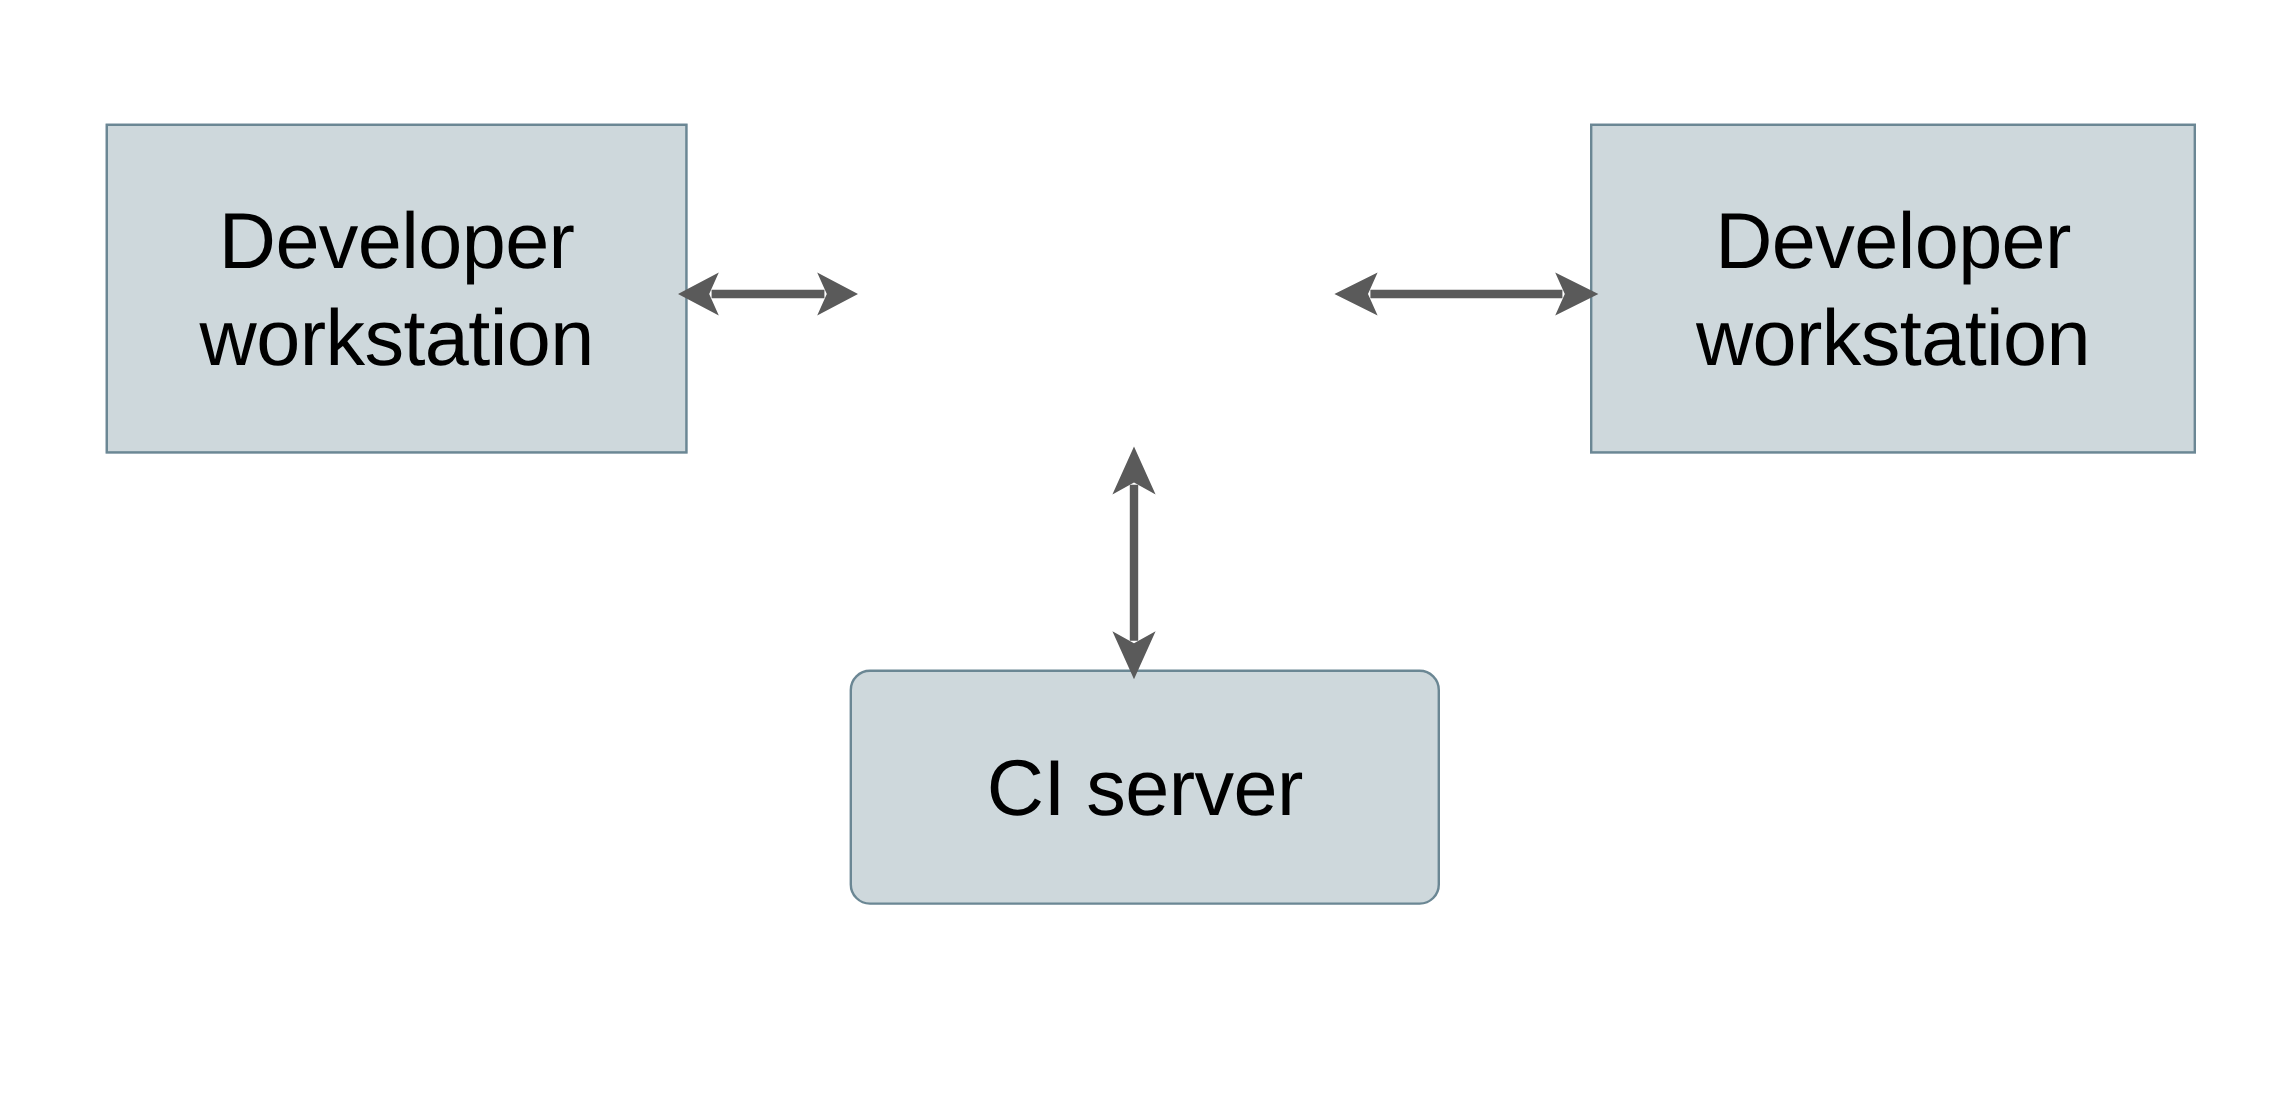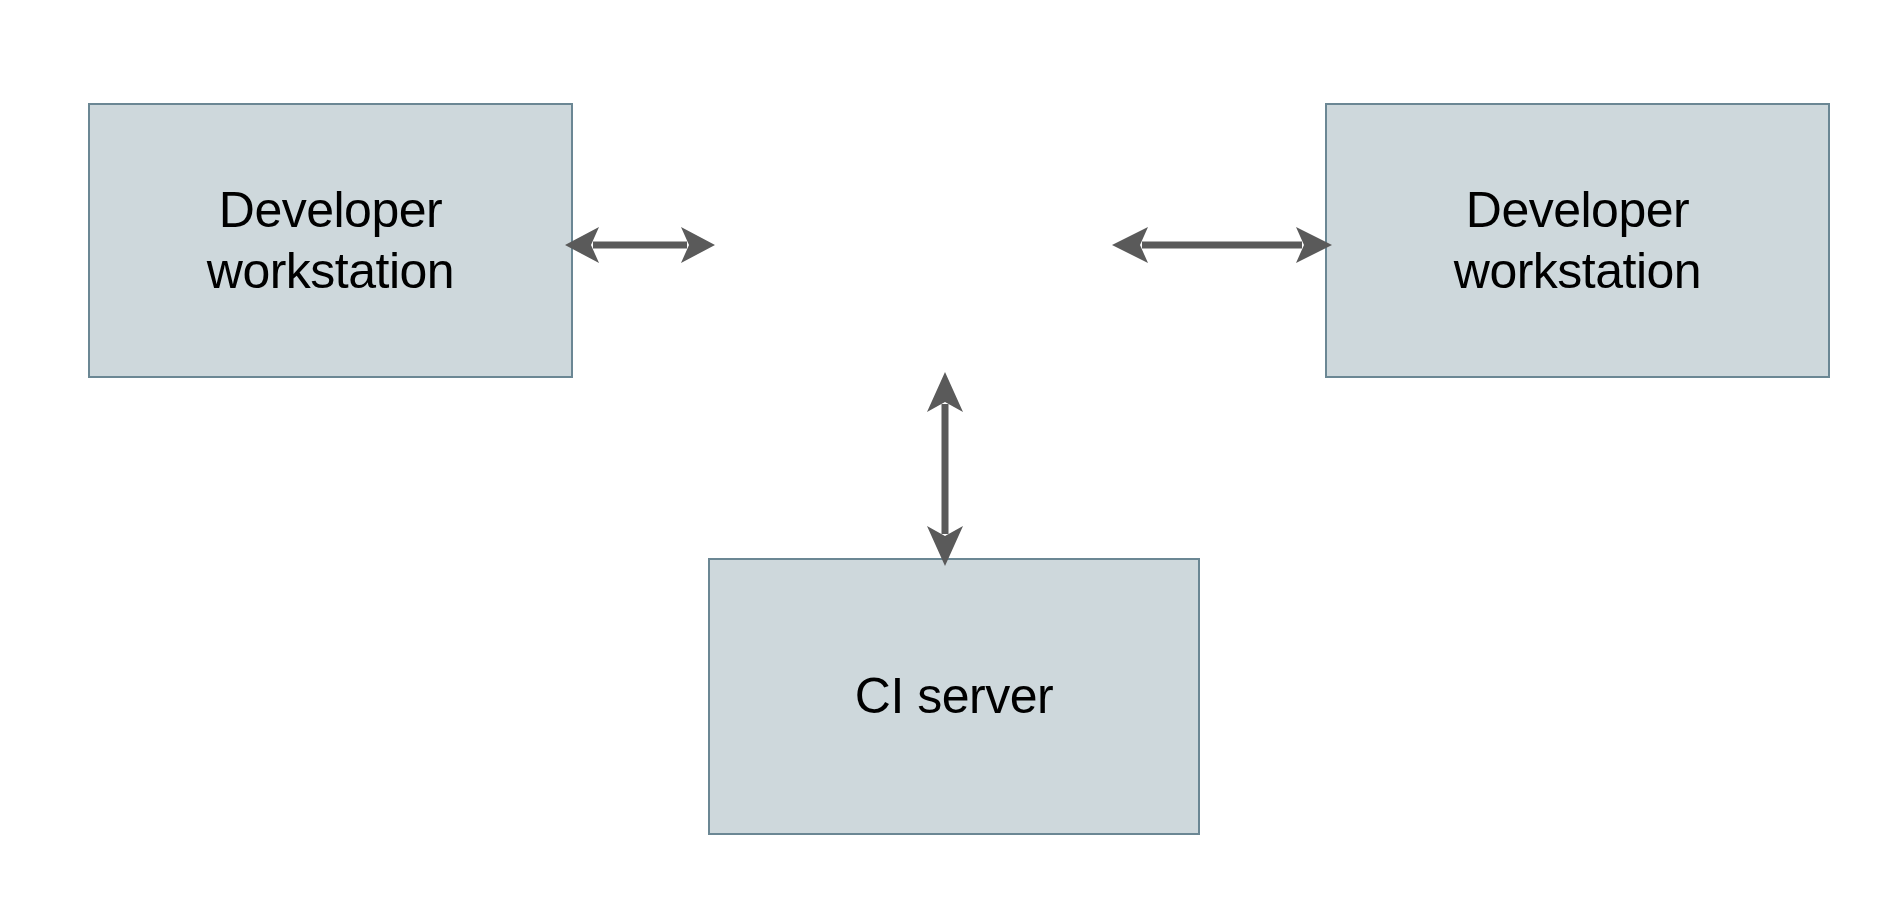--- a/index.html
+++ b/index.html
@@ -23,33 +23,33 @@
     position: absolute;
     box-sizing: border-box;
     background: #ced8dc;
     border: 2px solid #6b8794;
     display: flex;
     align-items: center;
     justify-content: center;
     text-align: center;
   }
   .node-label {
-    font-size: 50px;
+    font-size: 66px;
     line-height: 1.22;
     color: #000000;
     font-weight: 400;
     letter-spacing: -0.5px;
     white-space: pre-line;
     padding: 0 10px;
   }
   
   #node-dev-left   { left: 88px;   top: 103px; width: 485px; height: 275px; }
   #node-cache      { left: 708px;  top: 103px; width: 410px; height: 277px; }
   #node-dev-right  { left: 1325px; top: 103px; width: 505px; height: 275px; }
-  #node-ci         { left: 708px;  top: 558px; width: 492px; height: 277px; }
+  #node-ci         { left: 708px;  top: 558px; width: 492px; height: 196px; border-radius: 17px; }
 
   .edge {
     position: absolute;
     overflow: visible;
   }
   #edge-left-cache  { left: 565px;  top: 205px; width: 150px;  height: 80px; }
   #edge-cache-right { left: 1112px; top: 205px; width: 220px;  height: 80px; }
   #edge-cache-ci    { left: 905px;  top: 372px; width: 80px;   height: 194px; }
 
   .arrow-stroke { stroke: #5a5a5a; stroke-width: 7; fill: none; }

